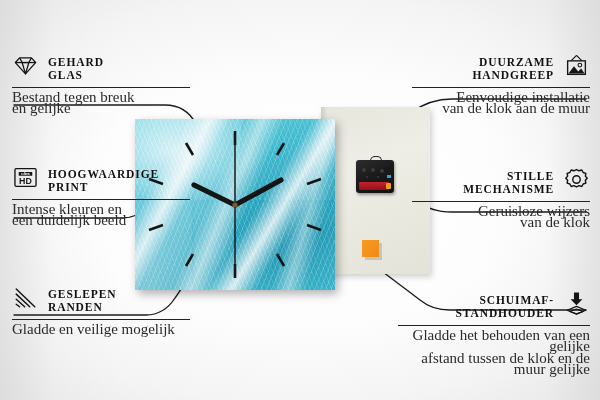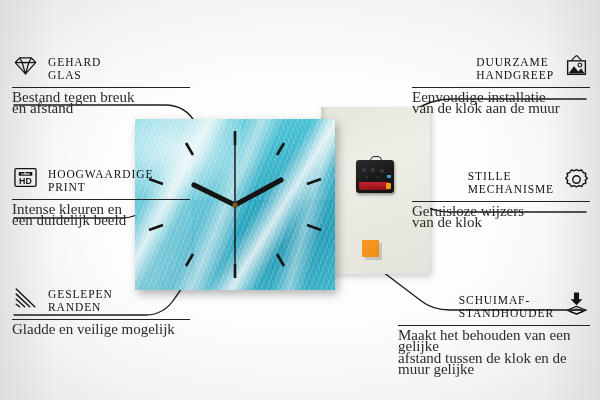--- a/index.html
+++ b/index.html
@@ -22,29 +22,29 @@
                       rgba(255,255,255,0) 80%, rgba(225,225,225,.12) 91%, rgba(210,210,210,.55) 100%);
     pointer-events:none;
   }
 
   
   #wires{position:absolute;left:0;top:0;width:600px;height:400px;}
 
   
   .feat{position:absolute;width:178px;}
   .feat.left{left:12px;text-align:left;}
-  .feat.right{right:10px;text-align:left;}
+  .feat.right{right:10px;text-align:right;}
   .feat .head{
     display:flex;align-items:center;gap:9px;
     min-height:34px;
   }
   .feat.right .head{flex-direction:row-reverse;}
   .feat .title{
     font-family:"Liberation Serif", serif;
-    font-weight:400;
+    font-weight:700;
     font-size:11.5px;
     letter-spacing:.9px;
     line-height:13px;
     color:#111;
     text-transform:uppercase;
     margin-top:8px;
   }
   .feat .rule{
     height:1px;background:#222;margin:5px 0 4px 0;width:100%;
   }
@@ -244,21 +244,21 @@
         </g>
       </svg>
       <div class="title">
         <div>GEHARD</div>
         <div>GLAS</div>
       </div>
     </div>
     <div class="rule"></div>
     <div class="sub">
       <div>Bestand tegen breuk</div>
-      <div>en afstand</div>
+      <div>en gelijke</div>
     </div>
   </div>
 
   <div class="feat left" style="top:160px">
     <div class="head">
       <svg class="ico" viewBox="0 0 32 32">
         <rect x="3.5" y="5.5" width="25" height="21" rx="1.5" fill="none" stroke="#141414" stroke-width="1.6"></rect>
         <rect x="8" y="9.5" width="16" height="4.4" fill="#141414"></rect>
         <text x="16" y="23.6" text-anchor="middle" font-family="Liberation Sans, sans-serif" font-size="10.5" font-weight="bold" fill="#141414">HD</text>
         <text x="16" y="13.3" text-anchor="middle" font-family="Liberation Sans, sans-serif" font-size="4.6" font-weight="bold" fill="#ffffff">ultra</text>
@@ -343,18 +343,18 @@
         <path d="M16 19.5 L27 24 L16 28.5 L5 24 Z" fill="none" stroke="#141414" stroke-width="1.6" stroke-linejoin="round"></path>
         <path d="M16 22.5 L24 25.4 L16 28.3 L8 25.4 Z" fill="none" stroke="#141414" stroke-width="1.3" stroke-linejoin="round"></path>
       </svg>
       <div class="title">
         <div>SCHUIMAF-</div>
         <div>STANDHOUDER</div>
       </div>
     </div>
     <div class="rule"></div>
     <div class="sub">
-      <div>Maakt het behouden van een gelijke</div>
+      <div>Gladde het behouden van een gelijke</div>
       <div>afstand tussen de klok en de muur gelijke</div>
     </div>
   </div>
 
 </div>
 
 </body></html>

